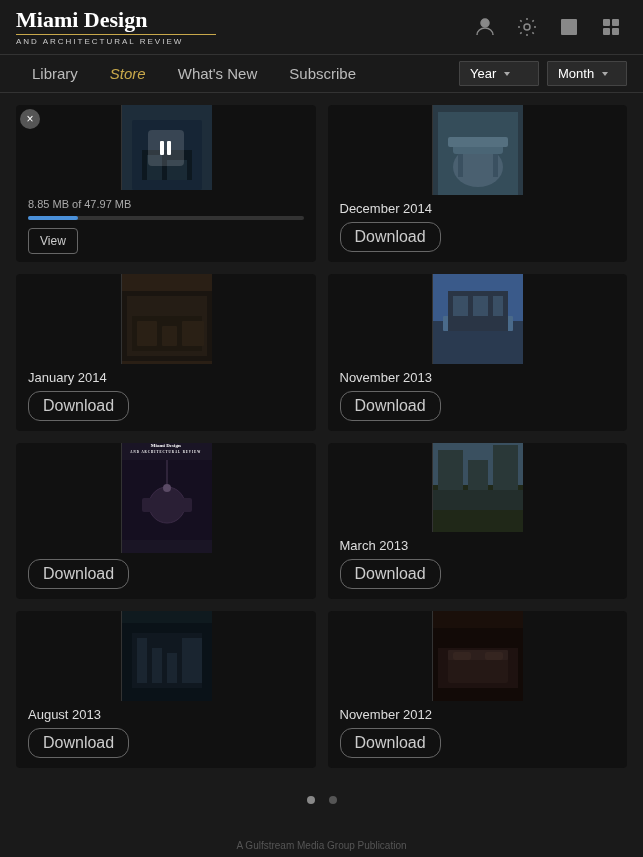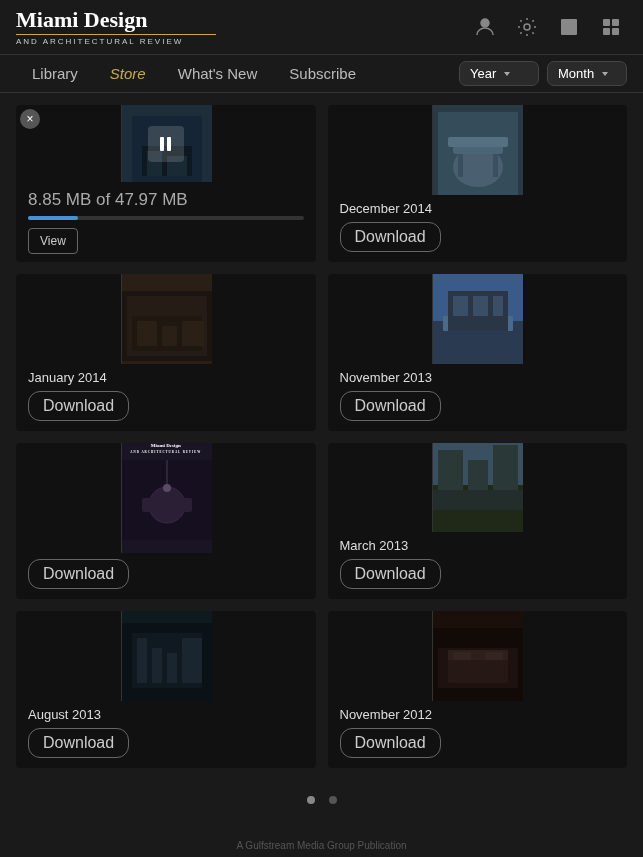--- a/index.html
+++ b/index.html
@@ -78,21 +78,21 @@
     .nav-filters {
       margin-left: auto;
       display: flex;
       gap: 8px;
     }
     .filter-select {
       background: #2a2a2a;
       border: 1px solid #444;
       color: #fff;
       padding: 4px 10px;
-      border-radius: 7px;
+      border-radius: 1px;
       font-size: 13px;
       cursor: pointer;
       display: flex;
       align-items: center;
       gap: 6px;
       min-width: 80px;
     }
     
     .grid-container {
       padding: 12px 16px;
@@ -125,21 +125,21 @@
     .cover-bg-4 { background: linear-gradient(135deg, #2a2a4a, #1a1a3a); }
     .cover-bg-5 { background: linear-gradient(135deg, #3a2a4a, #2a1a3a); }
     .cover-bg-6 { background: linear-gradient(135deg, #4a4a2a, #3a3a1a); }
     .cover-bg-7 { background: linear-gradient(135deg, #2a4a4a, #1a3a3a); }
     .cover-bg-8 { background: linear-gradient(135deg, #4a2a2a, #3a1a1a); }
     
     .item-downloading {
       padding: 8px 12px;
     }
     .downloading-info {
-      font-size: 17px;
+      font-size: 11px;
       color: #aaa;
       margin-bottom: 6px;
     }
     .progress-bar-container {
       width: 100%;
       height: 4px;
       background: #333;
       border-radius: 2px;
       margin-bottom: 8px;
     }

